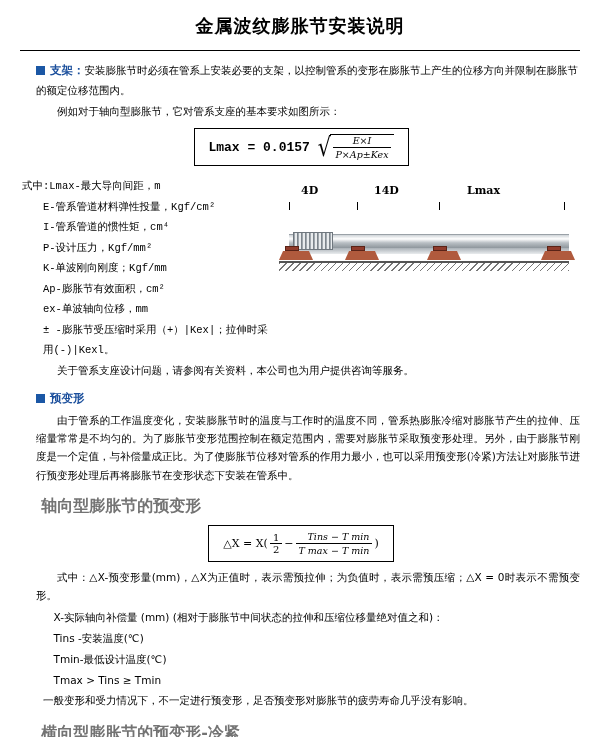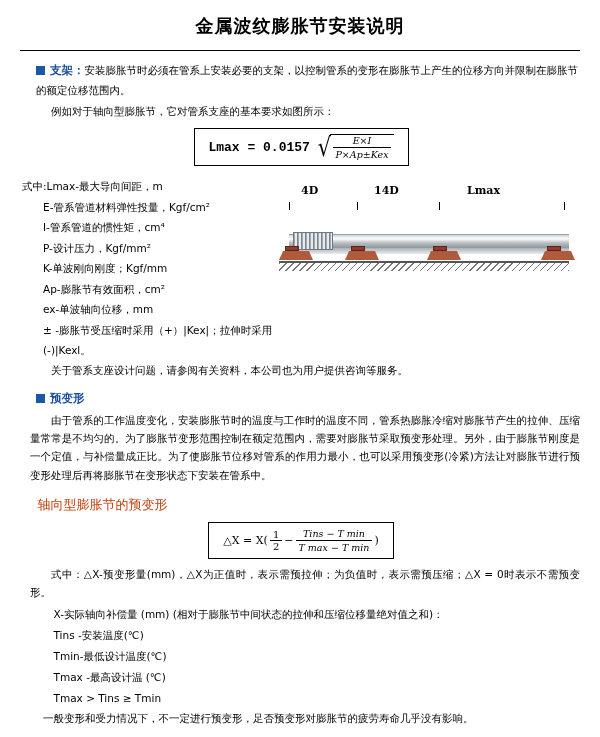--- a/index.html
+++ b/index.html
@@ -35,21 +35,21 @@
     margin: 4px auto 10px auto;
     border-bottom: 1px solid #000;
   }
   .content {
     padding: 0 20px 0 22px;
   }
   .para {
     font-size: 10.5px;
     line-height: 1.75;
     text-align: justify;
-    margin: 0 0 2px 8px;
+    margin: 0 0 2px 14px;
   }
   .indent {
     text-indent: 2em;
   }
   .sq-head {
     font-size: 11.5px;
     font-weight: bold;
     color: #1b4f9c;
     margin: 10px 0 2px 14px;
     line-height: 1.7;
@@ -61,23 +61,23 @@
     background: #1b57a5;
     margin-right: 5px;
     vertical-align: -1px;
   }
   .sq-head .after-text {
     color: #000;
     font-weight: normal;
     font-size: 10.5px;
   }
   .sub-head {
-    font-size: 13px;
-    font-weight: normal;
-    color: #c2410c;
+    font-size: 16px;
+    font-weight: bold;
+    color: #737373;
     margin: 12px 0 4px 0;
     text-indent: 1.2em;
   }
   
   .formula-box {
     margin: 8px auto 4px auto;
     width: 215px;
     border: 1px solid #000;
     padding: 5px 8px 5px 8px;
     font-size: 10.5px;
@@ -126,20 +126,21 @@
     padding: 1px 2px 0 2px;
   }
   .legend {
     font-size: 10.5px;
     line-height: 1.95;
     margin-top: 6px;
   }
   .legend .li {
     text-indent: 0;
     padding-left: 2em;
+    font-family: Liberation Mono, monospace;
   }
   .legend .li.first {
     padding-left: 0em;
   }
   .two-col {
     display: flex;
     align-items: flex-start;
   }
   .two-col .left {
     width: 255px;
@@ -269,21 +270,21 @@
   .eq-box {
     display: inline-block;
     border: 1px solid #000;
     padding: 5px 14px;
     font-family: "DejaVu Serif", "Liberation Serif", serif;
     font-size: 11px;
   }
   .eq-box .mfrac {
     display: inline-block;
     vertical-align: middle;
-    text-align: center;
+    text-align: right;
     margin: 0 2px;
   }
   .eq-box .mfrac .n {
     display: block;
     border-bottom: 1px solid #000;
     padding: 0 3px 1px 3px;
     font-size: 9.5px;
     font-style: italic;
   }
   .eq-box .mfrac .d {
@@ -414,21 +415,20 @@
       <span class="eq-box">
         <span>△X = X(</span><span class="half"><span class="n">1</span><span class="d">2</span></span><span>−</span><span class="mfrac"><span class="n">Tins − T min</span><span class="d">T max − T min</span></span><span>)</span>
       </span>
     </div>
 
     <div class="para indent">式中：△X-预变形量(mm)，△X为正值时，表示需预拉伸；为负值时，表示需预压缩；△X = 0时表示不需预变形。</div>
 
     <div class="list-line">X-实际轴向补偿量 (mm) (相对于膨胀节中间状态的拉伸和压缩位移量绝对值之和)：</div>
     <div class="list-line">Tins -安装温度(℃)</div>
     <div class="list-line">Tmin-最低设计温度(℃)</div>
-    <div class="list-line">Tmax -最高设计温 (℃)</div>
     <div class="list-line">Tmax &gt; Tins ≥ Tmin</div>
 
     <div class="note-line">一般变形和受力情况下，不一定进行预变形，足否预变形对膨胀节的疲劳寿命几乎没有影响。</div>
 
     <div class="sub-head">横向型膨胀节的预变形-冷紧</div>
 
   </div>
 </div>
 
 </body></html>

